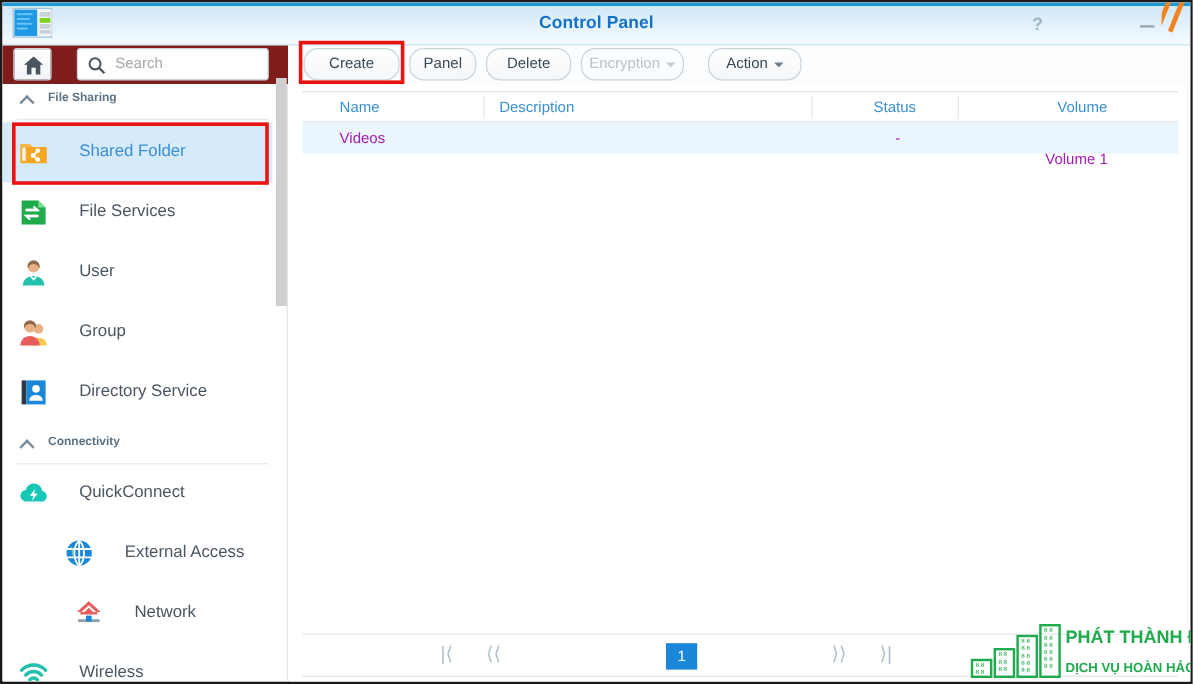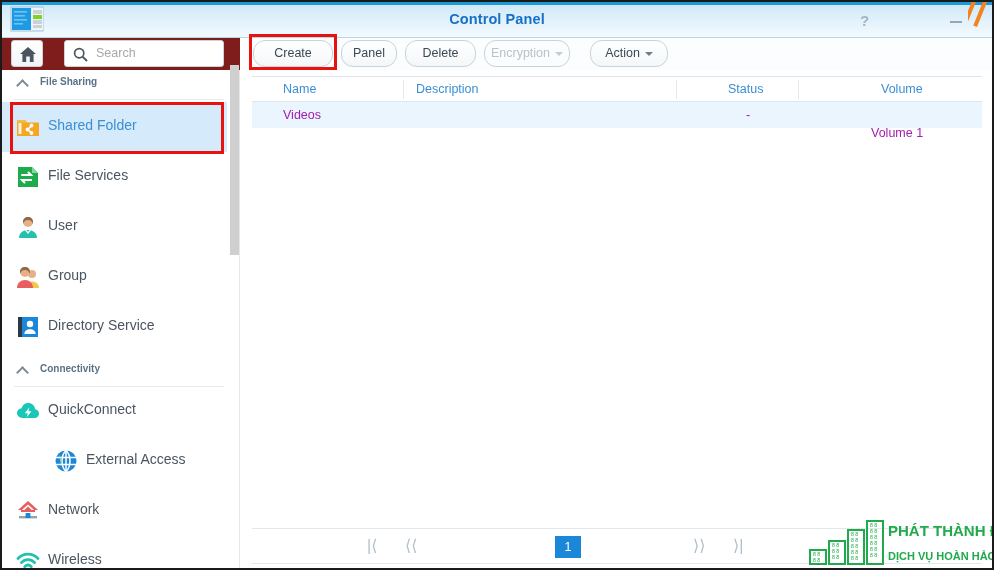--- a/index.html
+++ b/index.html
@@ -142,21 +142,21 @@
     position: absolute; left: 12px; bottom: 0;
     width: 210px; height: 1px; background: #e6eaec;
   }
 
   .sb-item {
     position: absolute; left: 0;
     width: 225px; height: 50px;
   }
   .sb-item.active { background: #d5eafb; }
   .sb-item .ilabel {
-    position: absolute; left: 46px; top: 15px;
+    position: absolute; left: 64px; top: 15px;
     font-size: 14px; color: #4a5560;
   }
   .sb-item.active .ilabel { color: #3a8fd4; }
   .sb-icon {
     position: absolute; left: 14px; top: 13px;
     width: 24px; height: 24px;
   }
 
   .shared-hl {
     position: absolute; left: 8px; top: 100px;
@@ -367,21 +367,21 @@
         </div>
         <div class="sb-item" style="top: 366px; margin-left: 38px;">
           <span class="sb-icon"><svg xmlns="http://www.w3.org/2000/svg" width="24" height="24" viewBox="0 0 24 24">
               <circle cx="12" cy="12" r="10.5" fill="#1b87d8"></circle>
               <path d="M12 1.5c-2.6 2.4-4 6-4 10.5s1.4 8.1 4 10.5c2.6-2.4 4-6 4-10.5s-1.4-8.1-4-10.5z" fill="none" stroke="#fff" stroke-width="1.5"></path>
               <path d="M1.9 8.5h20.2M1.9 15.5h20.2M12 1.5v21" stroke="#fff" stroke-width="1.5"></path>
               <path d="M5 6c2 1.6 3 4 3 6s-1 2.6-1 4.5" fill="#9fe0a8" opacity=".75"></path>
             </svg></span>
           <span class="ilabel">External Access</span>
         </div>
-        <div class="sb-item" style="top: 416px;">
+        <div class="sb-item" style="top: 416px; margin-left: 46px;">
           <span class="sb-icon"><svg xmlns="http://www.w3.org/2000/svg" width="24" height="24" viewBox="0 0 24 24">
               <path d="M12 2L22 11h-3v2H5v-2H2z" fill="#e85d5d"></path>
               <path d="M12 5.4L18.2 11H5.8z" fill="#fff"></path>
               <path d="M12 7.5l3.6 3.5H8.4z" fill="#e85d5d"></path>
               <rect x="3" y="17" width="18" height="2.4" fill="#8fa3b0"></rect>
               <rect x="9.6" y="14" width="4.8" height="5" fill="#1b87d8"></rect>
             </svg></span>
           <span class="ilabel">Network</span>
         </div>
         <div class="sb-item" style="top: 466px;">

